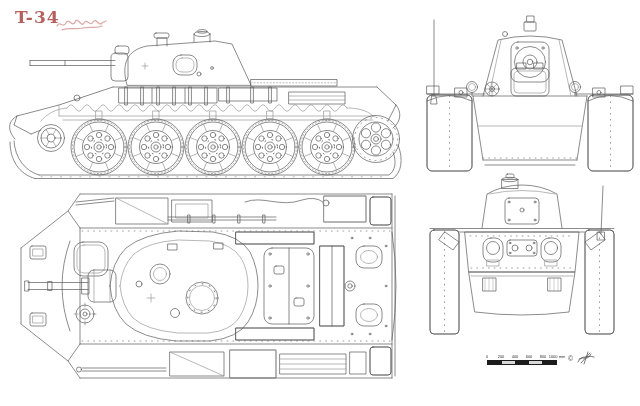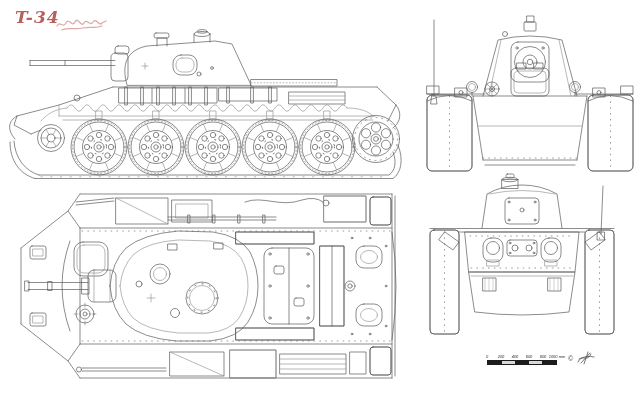--- a/index.html
+++ b/index.html
@@ -1,18 +1,18 @@
 <!DOCTYPE html>
 <html><head>
 <meta charset="utf-8">
 <style>
   html,body{margin:0;padding:0;}
   body{width:640px;height:406px;background:var(--bg,#fff);position:relative;overflow:hidden;
        font-family:"Liberation Sans",sans-serif;}
-  .abs{position:absolute;font-style:italic;}
+  .abs{position:absolute;}
   
   .bp *{stroke:var(--line,#5a5a5a);fill:none;stroke-width:.7;stroke-linecap:round;stroke-linejoin:round;}
   .bp .lt{stroke:var(--light,#9a9a9a);}
   .bp .w05{stroke-width:.45;}
   .bp .dsh{stroke-dasharray:1.1,2.4;stroke-width:.5;}
   .bp .dbolt{stroke-dasharray:.8,5;stroke-width:.6;}
   .bp .ddot{stroke-dasharray:.9,6.5;stroke-width:1;}
   .bp .drim{stroke-dasharray:1,4.6;stroke-width:.6;}
   .bp .dtick{stroke-dasharray:1.2,8.5;}
   

